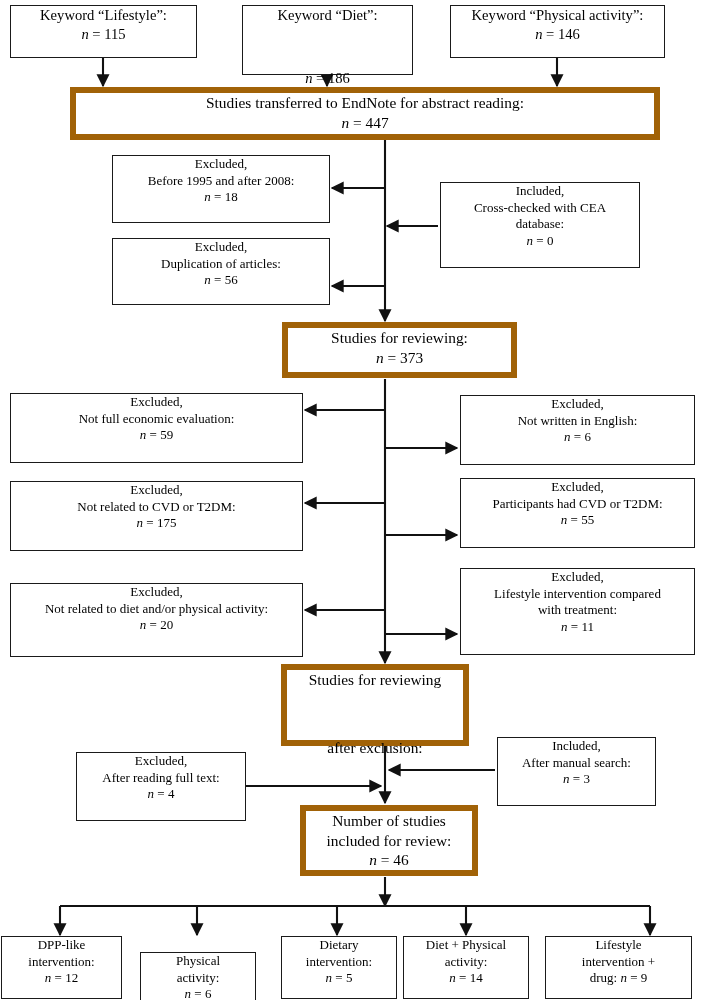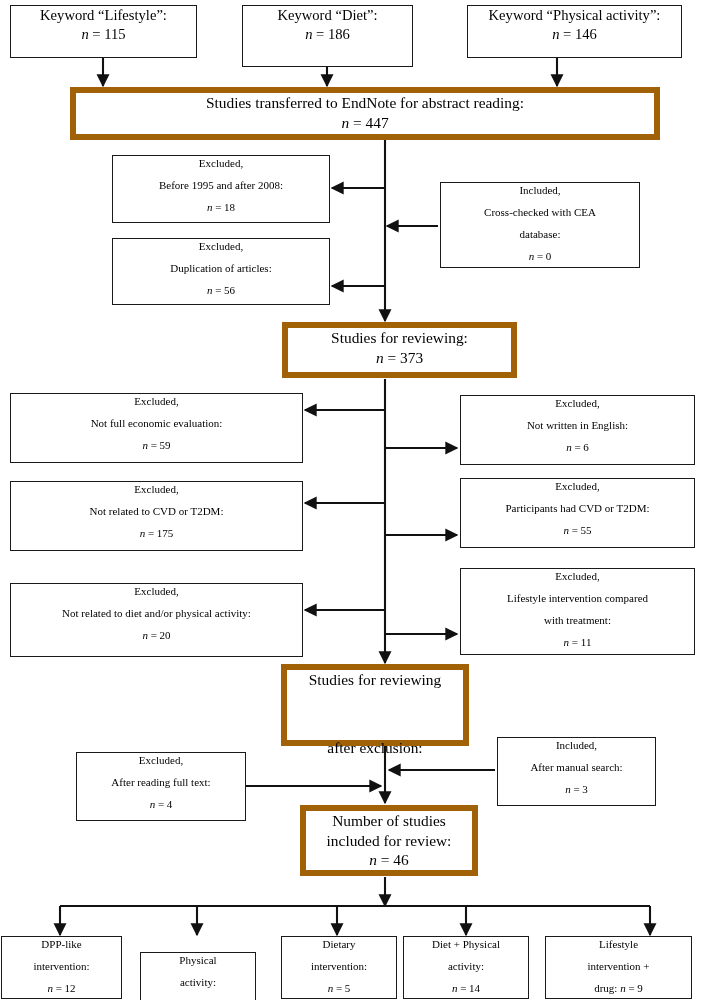--- a/index.html
+++ b/index.html
@@ -29,21 +29,21 @@
     z-index: 2;
   }
   
   .node.thick {
     border: 6px solid #a16207;
   }
   .node .ln {
     display: block;
     white-space: nowrap;
   }
-  .f13 { font-size: 11px; gap: 8px; }
+  .f13 { font-size: 13px; }
   .f14 { font-size: 14.6px; }
   .f15 { font-size: 15.4px; }
   em.nv {
     font-style: italic;
     font-family: "Liberation Serif", "DejaVu Serif", serif;
   }
   svg#edges {
     position: absolute;
     left: 0;
     top: 0;
@@ -103,26 +103,26 @@
       <path d="M 466 906 L 466 935" marker-end="url(#arrow)"></path>
       <path d="M 650 906 L 650 935" marker-end="url(#arrow)"></path>
     </g>
   </svg>
 
   <div class="node f14" style="left:10px; top:5px; width:187px; height:53px;">
     <span class="ln">Keyword “Lifestyle”:</span>
     <span class="ln"><em class="nv">n</em> <span>= 115</span></span>
   </div>
 
-  <div class="node f14" style="left:242px; top:5px; width:171px; height:62px;">
+  <div class="node f14" style="left:242px; top:5px; width:171px; height:70px;gap:44px;">
     <span class="ln">Keyword “Diet”:</span>
     <span class="ln"><em class="nv">n</em> <span>= 186</span></span>
   </div>
 
-  <div class="node f14" style="left:450px; top:5px; width:215px; height:53px;margin-left:17px;">
+  <div class="node f14" style="left:450px; top:5px; width:215px; height:53px;">
     <span class="ln">Keyword “Physical activity”:</span>
     <span class="ln"><em class="nv">n</em> <span>= 146</span></span>
   </div>
 
   <div class="node thick f15" style="left:70px; top:87px; width:590px; height:53px;">
     <span class="ln">Studies transferred to EndNote for abstract reading:</span>
     <span class="ln"><em class="nv">n</em> <span>= 447</span></span>
   </div>
 
   <div class="node f13" style="left:112px; top:155px; width:218px; height:68px;">

